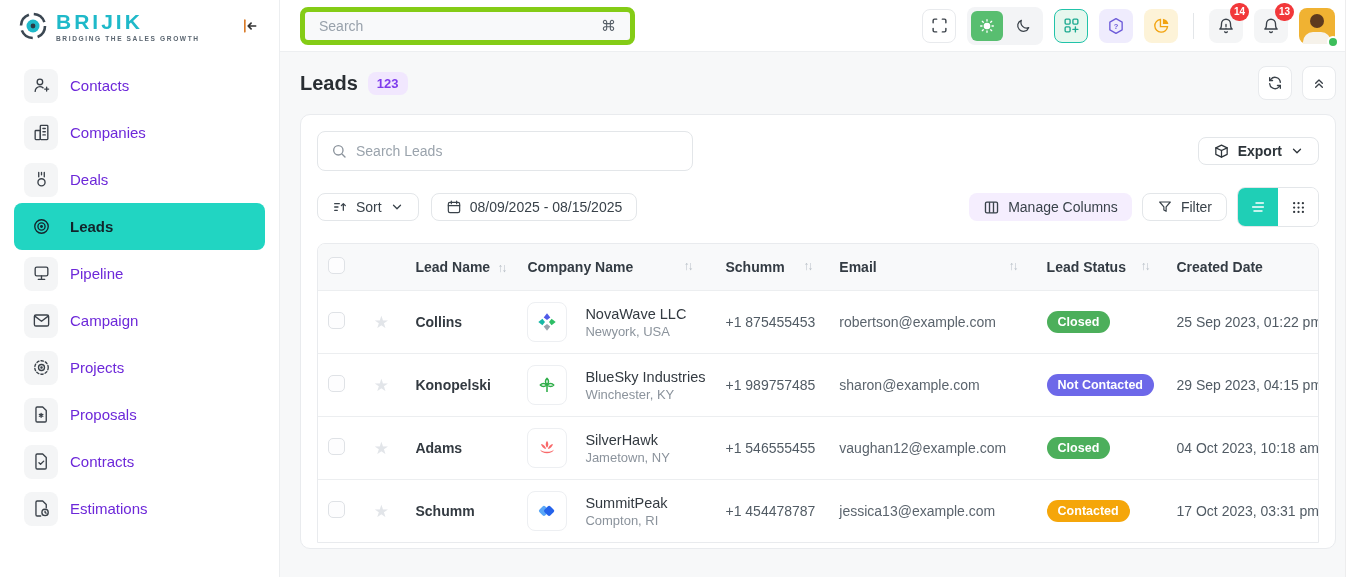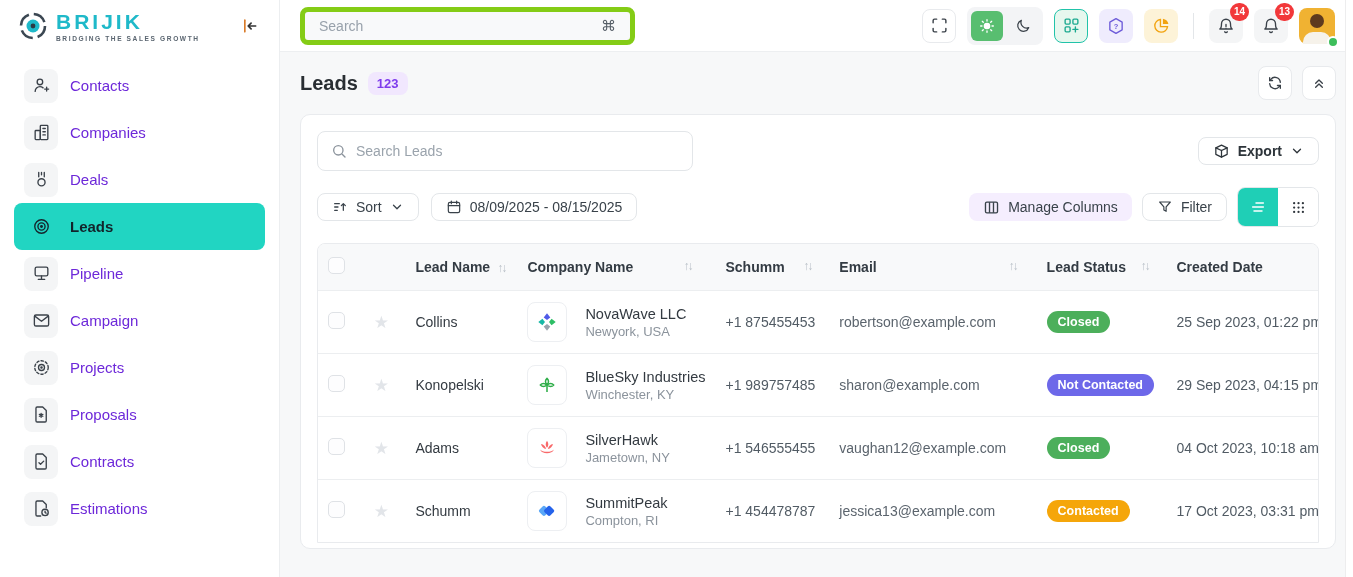--- a/index.html
+++ b/index.html
@@ -71,21 +71,21 @@
   
   .table-wrap { margin-top:16px; border:1px solid #e9ebee; border-radius:8px 8px 0 0; overflow:hidden; }
   table { border-collapse:collapse; table-layout:fixed; min-width:1086px; }
   col.c-cb{width:46px} col.c-star{width:42px} col.c-lead{width:112px} col.c-comp{width:196px}
   col.c-phone{width:114px} col.c-email{width:208px} col.c-status{width:130px} col.c-created{width:240px}
   thead th { background:#f8f9fa; text-align:left; font-size:14px; font-weight:700; color:#333b43; padding:13px 10px; white-space:nowrap; }
   .sort-arrows { color:#b9c0c7; font-size:12px; font-weight:400; letter-spacing:-2px; margin-left:7px; }
   tbody td { border-top:1px solid #eceef0; padding:11px 10px; font-size:14px; color:#515b64; vertical-align:middle; white-space:nowrap; }
   .checkbox { display:inline-block; width:17px; height:17px; border:1.5px solid #dfe2e6; border-radius:5px; background:#fdfdfe; cursor:pointer; }
   .star { font-size:17px; color:#e2e5e9; cursor:pointer; }
-  .lead-name { color:#333a41; font-weight:400; }
+  .lead-name { color:#333a41; font-weight:700; }
   .comp-cell { display:flex; align-items:center; gap:18px; }
   .comp-logo { width:40px; height:40px; border:1px solid #edeff2; border-radius:8px; background:#fff; display:flex; align-items:center; justify-content:center; flex-shrink:0; }
   .comp-name { font-size:14.5px; color:#333a41; }
   .comp-loc { font-size:13px; color:#8b939c; margin-top:2px; }
   .email-cell { color:#5b646d; }
   .badge { display:inline-block; padding:4px 11px; border-radius:13px; font-size:12.5px; font-weight:700; color:#fff; }
 
   .scroll-strip { position:fixed; top:0; right:0; width:8px; height:577px; background:#fff; border-left:1px solid #ededee; }
   svg { display:block; }
 </style>

